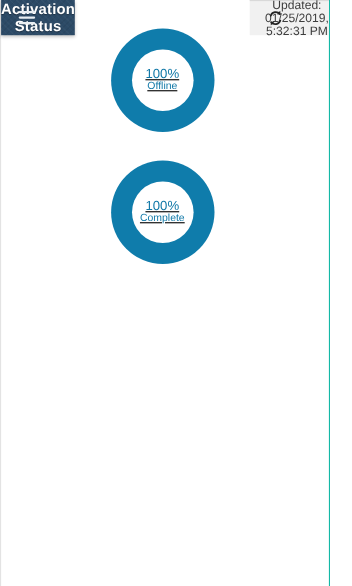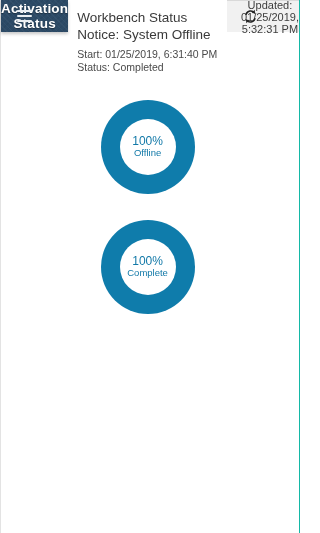--- a/index.html
+++ b/index.html
@@ -113,20 +113,21 @@
   .donut-hole {
     width: 56px;
     height: 56px;
     border-radius: 50%;
     background: #ffffff;
     display: flex;
     flex-direction: column;
     align-items: center;
     justify-content: center;
     line-height: 1.15;
+    text-decoration: underline;
   }
   .donut-value {
     font-size: 12px;
     color: #1279a8;
   }
   .donut-label {
     font-size: 9.5px;
     color: #1279a8;
   }
 
@@ -169,25 +170,20 @@
     <div class="menu-btn">
       <span></span>
       <span></span>
       <span></span>
     </div>
     <div class="topbar-title">Activation Status</div>
   </div>
 
   <div class="content">
 
-    <div class="notice">
-      <div class="notice-title">Workbench Status Notice: System Offline</div>
-      <div class="notice-meta">Start: 01/25/2019, 6:31:40 PM</div>
-      <div class="notice-meta">Status: Completed</div>
-    </div>
 
     <div class="gauges">
 
       <div class="donut">
         <div class="donut-hole">
           <div class="donut-value">100%</div>
           <div class="donut-label">Offline</div>
         </div>
       </div>
 

